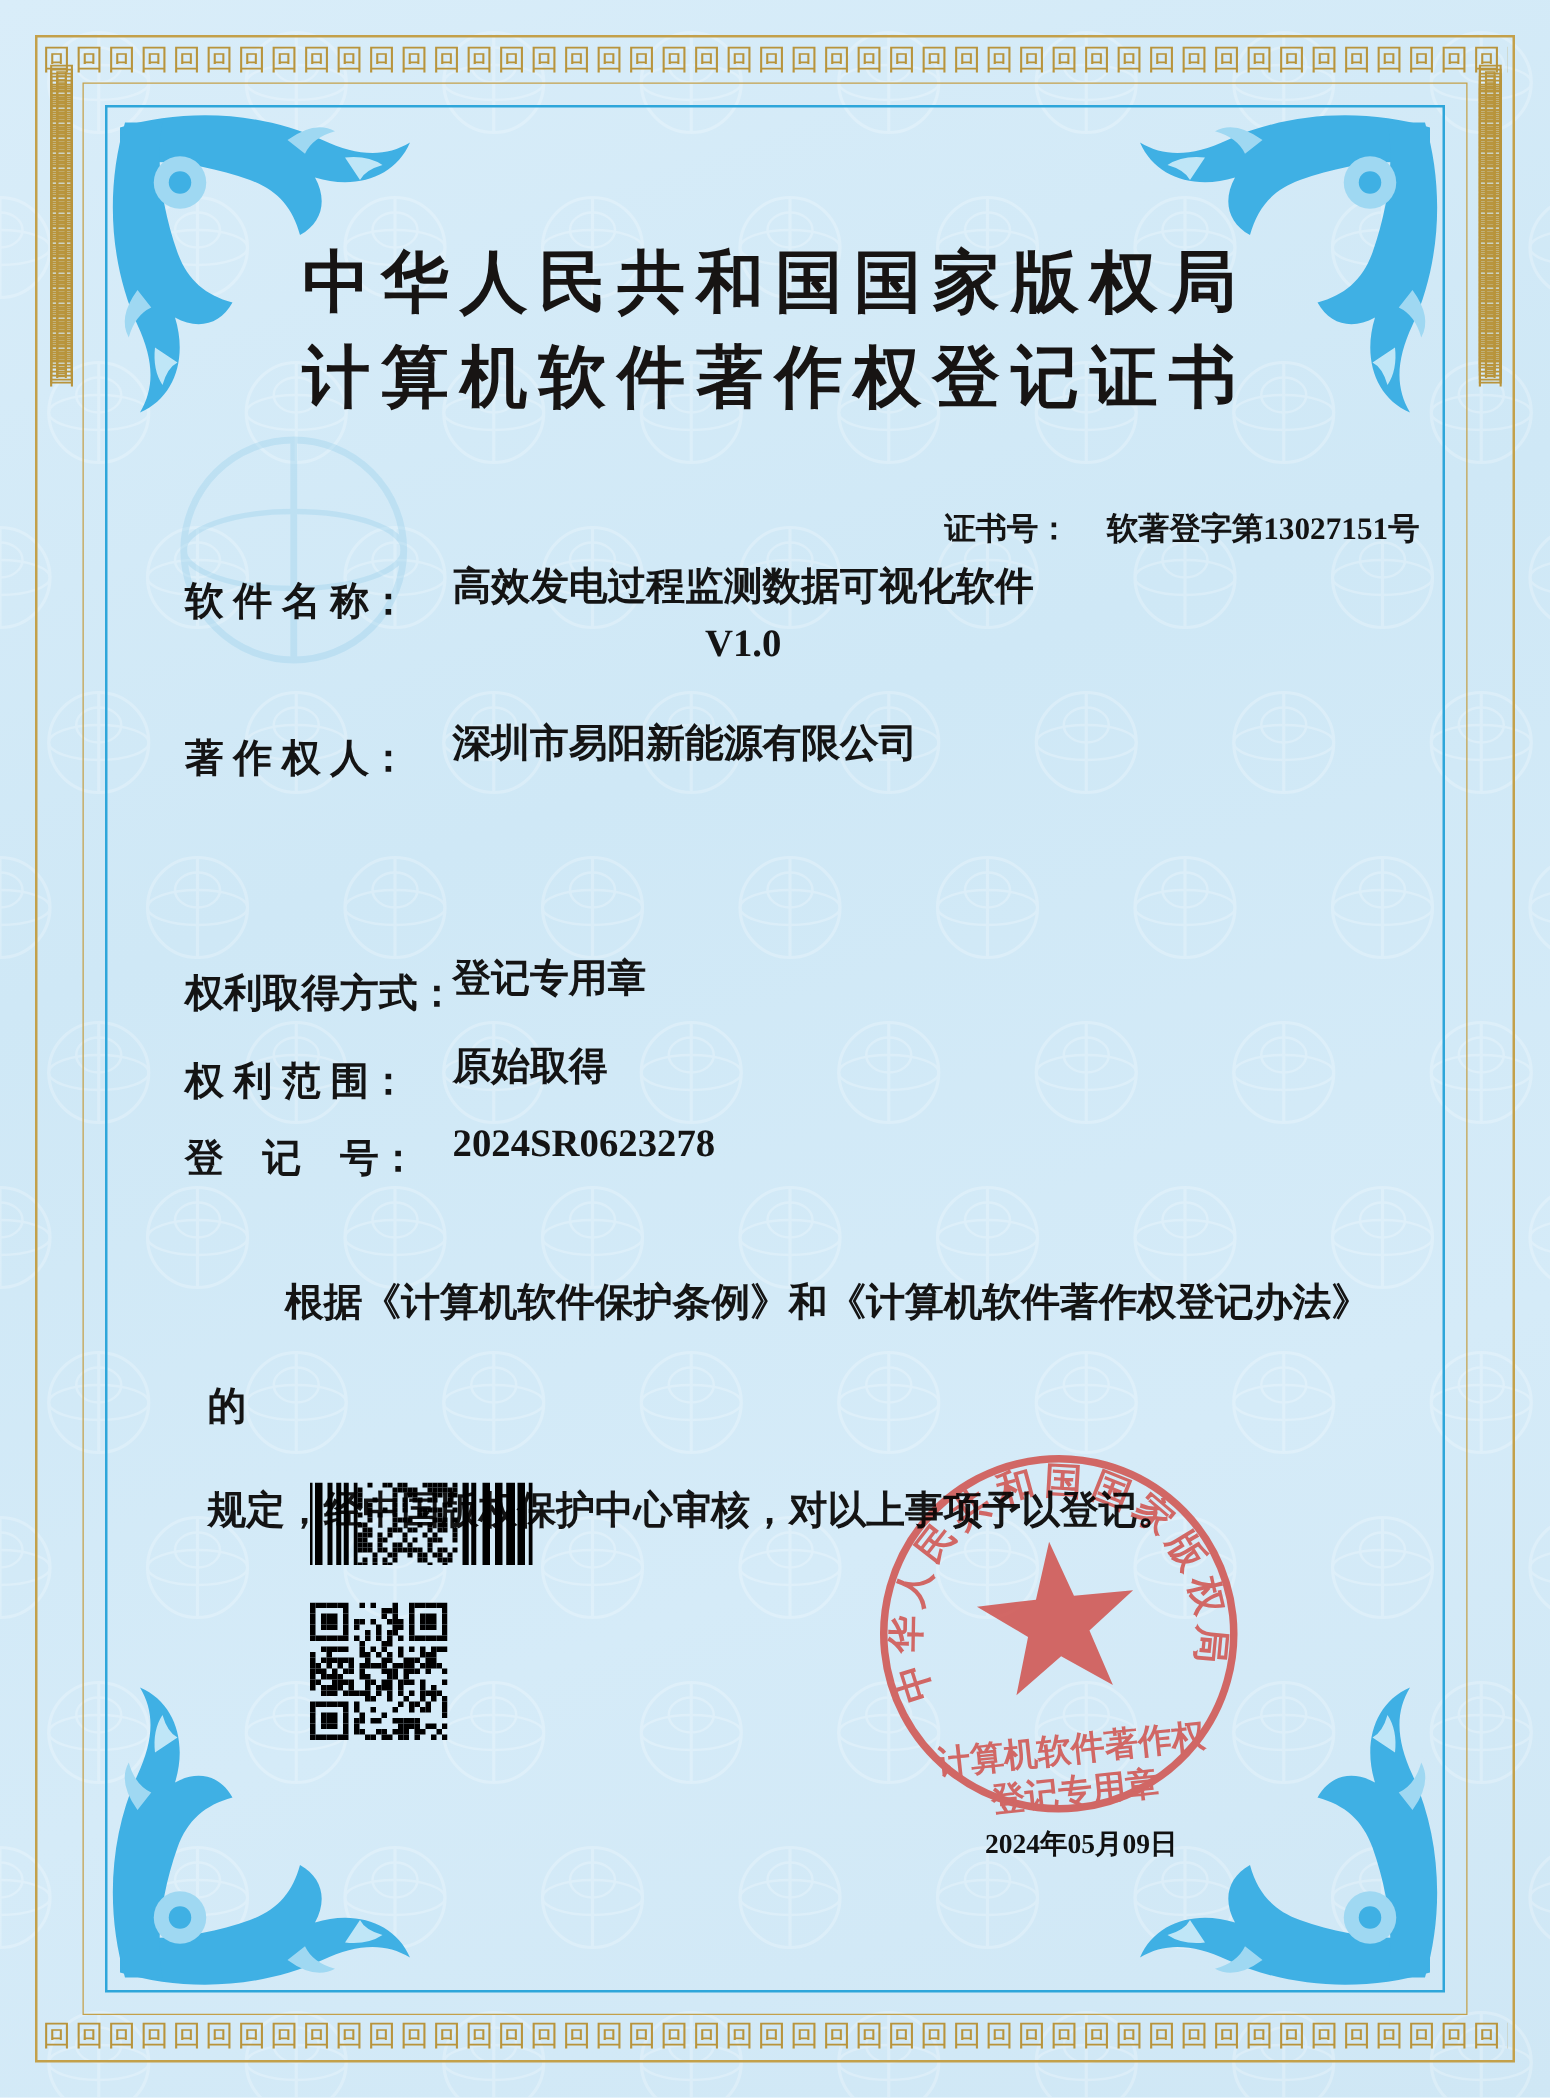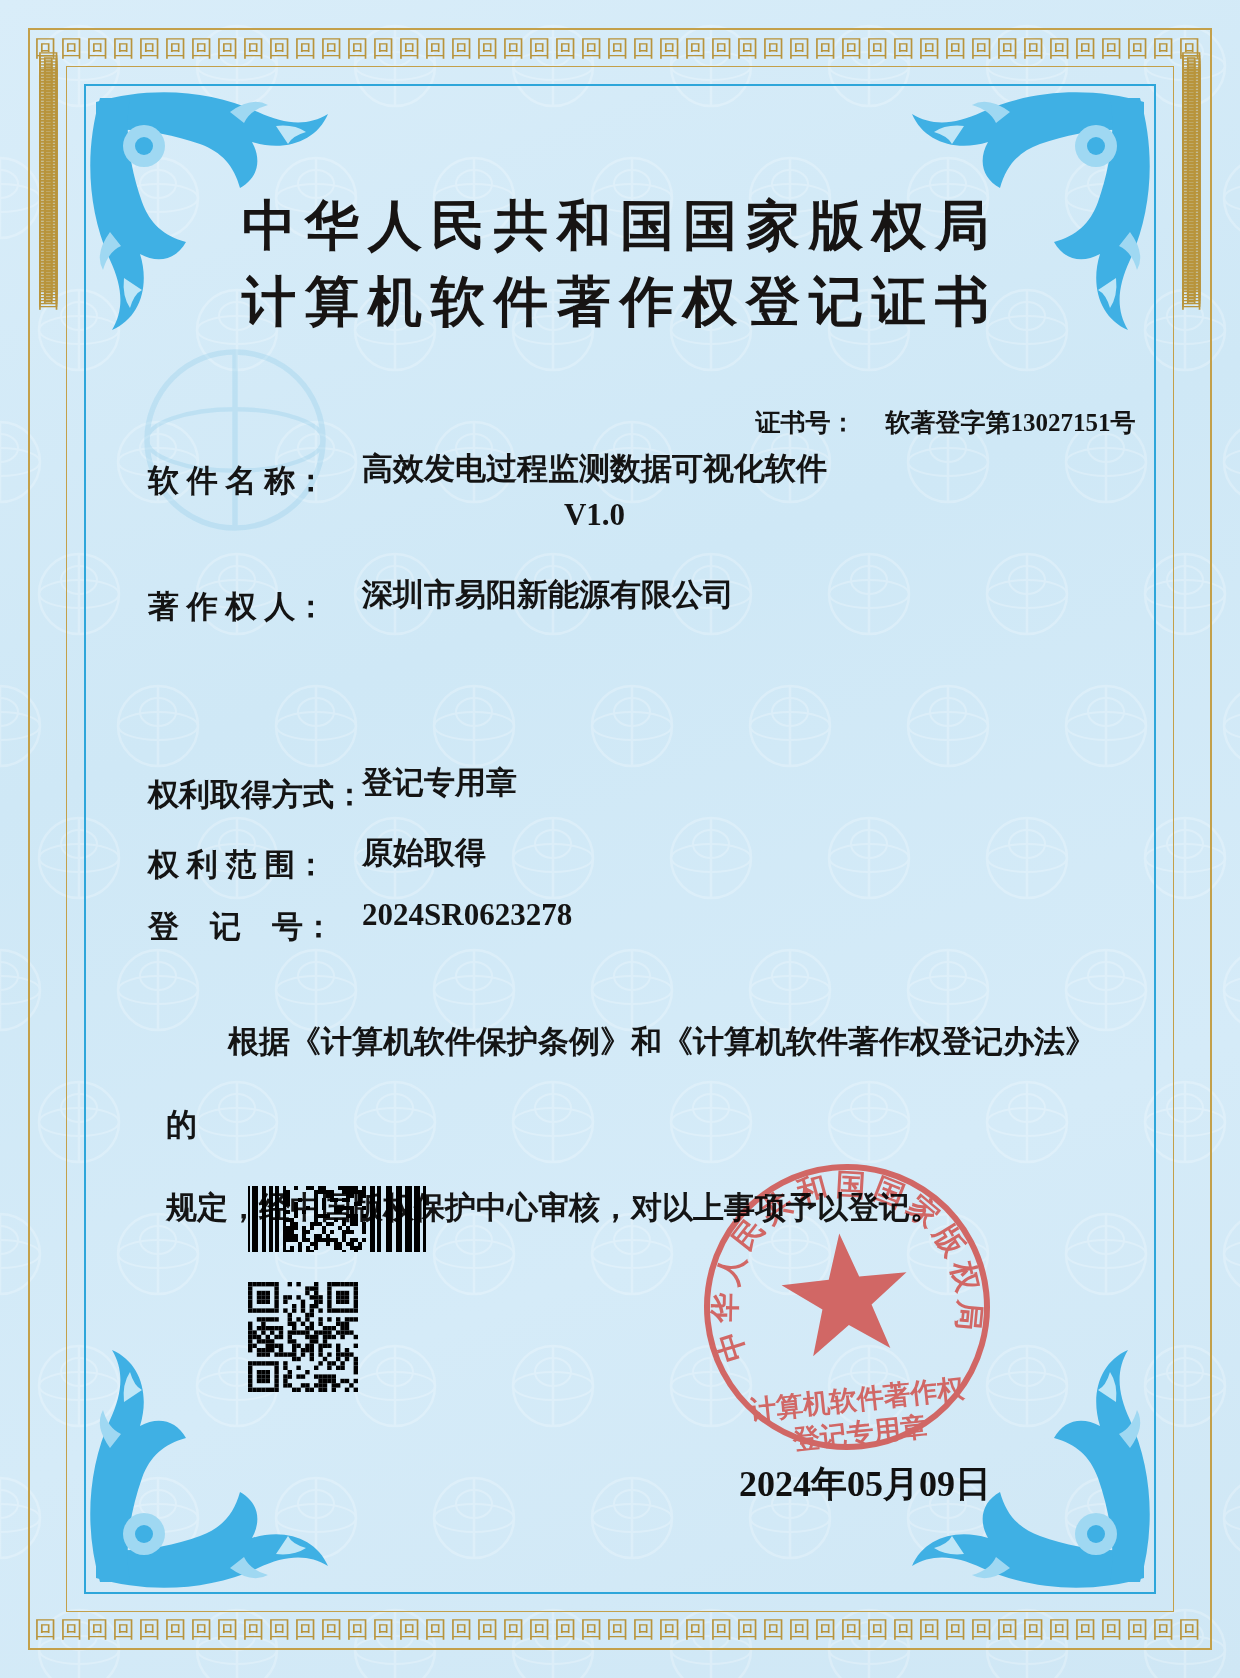--- a/index.html
+++ b/index.html
@@ -33,21 +33,21 @@
   .certno .lbl{margin-right:30px;}
   .field{position:absolute;left:0;width:100%;font-size:31px;font-weight:700;}
   .field .flabel{position:absolute;left:148px;white-space:pre;margin-top:14px;}
   .field .fvalue{position:absolute;left:362px;white-space:pre;line-height:46px;text-align:center;}
   .para{position:absolute;left:166px;width:945px;font-size:31px;font-weight:700;line-height:83px;}
   .para .pl1{text-indent:62px;}
   .barcode{position:absolute;left:248px;top:1186px;width:184px;height:66px;}
   .qrcode{position:absolute;left:248px;top:1282px;width:110px;height:112px;}
   .seal{position:absolute;left:675px;top:1135px;width:345px;height:345px;opacity:.85;mix-blend-mode:multiply;}
   .date{position:absolute;top:1460px;left:700px;width:330px;text-align:center;
-    font-size:36px;font-weight:700;color:#111;}
+    font-size:22px;font-weight:700;color:#111;}
 </style>
 </head>
 <body>
 
 <div class="page">
 
   <svg class="wm" width="1240" height="1678">
     <defs>
       <g id="emblem">
         <circle cx="0" cy="0" r="40" fill="none" stroke="#ffffff" stroke-width="2.5"></circle>

